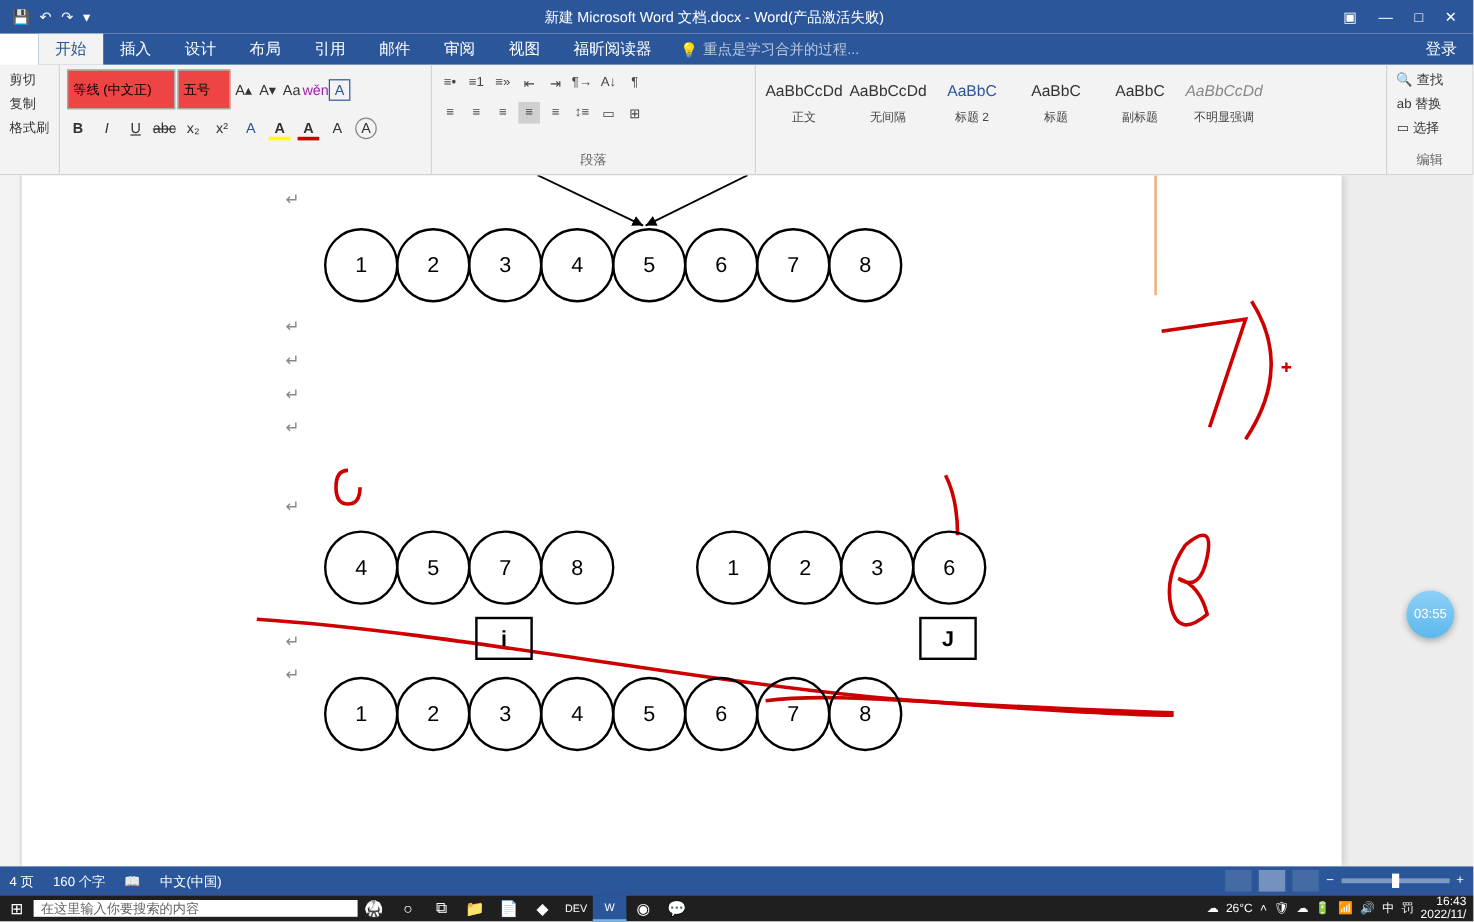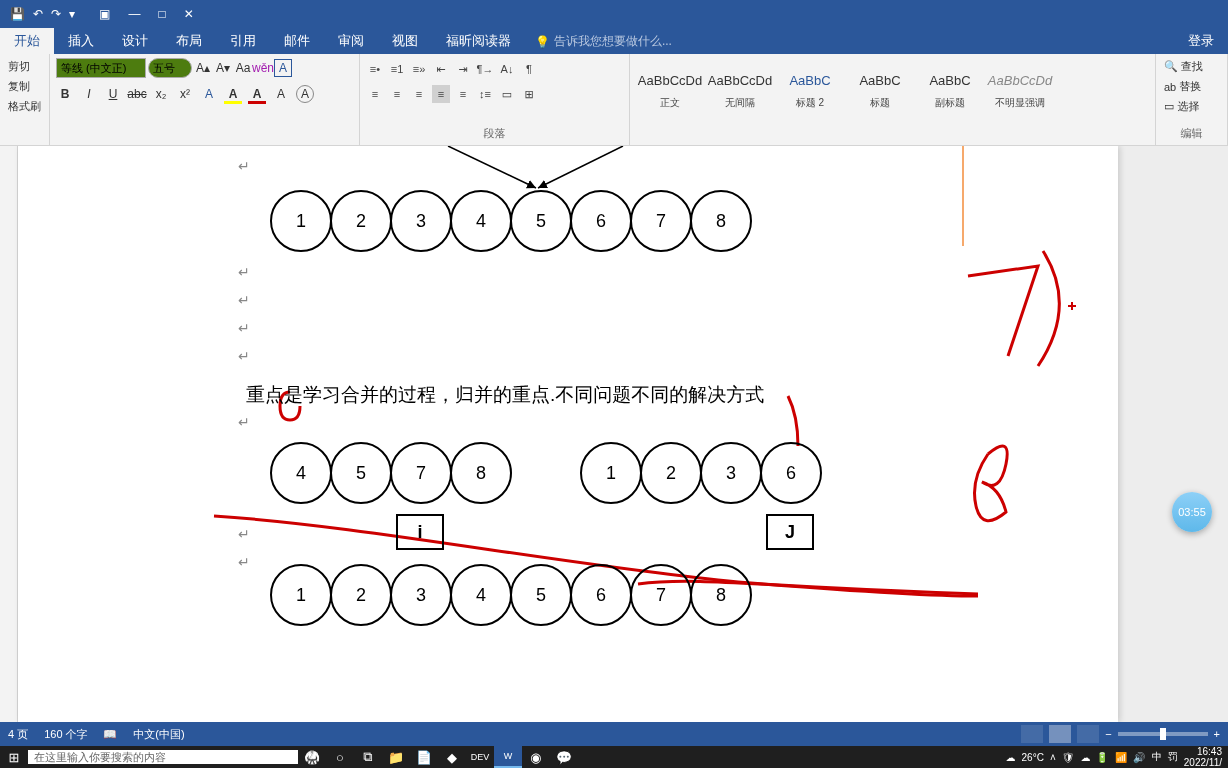--- a/index.html
+++ b/index.html
@@ -6,60 +6,60 @@
 body { width: 1228px; height: 768px; background: #fff; overflow: hidden; position: relative; }
 
 
 .titlebar { height: 28px; background: #2b579a; display: flex; align-items: center; color: #fff; font-size: 12px; }
 .titlebar .qat { display: flex; gap: 8px; padding: 0 10px; }
 .titlebar .qat span { cursor: pointer; }
 .titlebar .title-center { flex: 1; text-align: center; }
 .titlebar .win-controls { display: flex; gap: 18px; padding: 0 14px; }
 
 
-.tabrow { height: 26px; background: #2b579a; display: flex; align-items: flex-end; color: #fff; font-size: 13px; }
+.tabrow { height: 26px; background: #2b579a; display: flex; align-items: flex-end; color: #fff; font-size: 13px; margin-left: 32px; }
 .tab { padding: 4px 14px; cursor: pointer; }
 .tab.active { background: #f3f3f3; color: #2b579a; }
 .tab-right { margin-left: auto; padding: 4px 14px; }
 .tell-me { color: #b9c8e0; font-size: 12px; display: flex; align-items: center; gap: 4px; padding: 4px 10px; }
 
 
 .ribbon { height: 92px; background: #f3f3f3; border-bottom: 1px solid #d4d4d4; display: flex; }
 .group { border-right: 1px solid #d4d4d4; padding: 4px 6px 2px 6px; display: flex; flex-direction: column; justify-content: space-between; }
 .group-label { font-size: 11px; text-align: center; color: #666; padding: 2px 0; }
 .group-body { flex: 1; display: flex; flex-direction: column; gap: 3px; }
 
 
 .clipboard .item { font-size: 11px; color: #333; padding: 1px 2px; cursor: pointer; }
 
 
 .fontgroup { width: 310px; }
 .font-row1 { display: flex; gap: 2px; align-items: center; }
-.font-combo { border: 1px solid #ababab; height: 20px; font-size: 11px; padding: 0 4px; background: #4d7c0f; display: flex; align-items: center; }
-.font-row1 .sizebox { width: 44px; border-radius: 10px; }
+.font-combo { border: 1px solid #ababab; height: 33px; font-size: 11px; padding: 0 4px; background: #ef4444; display: flex; align-items: center; }
+.font-row1 .sizebox { width: 44px; }
 .font-row2 { display: flex; gap: 6px; align-items: center; padding-top: 4px; }
 .btn-sm { width: 18px; height: 18px; font-size: 12px; text-align: center; cursor: pointer; color: #333; display: inline-flex; align-items: center; justify-content: center; }
 .btn-sm.bold { font-weight: bold; }
 .btn-sm.italic { font-style: italic; }
 .btn-sm.underline { text-decoration: underline; }
 .btn-sm.strike { text-decoration: line-through; }
 .fontcolor-A { position: relative; font-weight: bold; }
 .fontcolor-A::after { content:''; position:absolute; left:0; right:0; bottom:-1px; height:3px; background:#c00; }
 .highlight-A { position: relative; font-weight: bold; }
 .highlight-A::after { content:''; position:absolute; left:0; right:0; bottom:-1px; height:3px; background:#ffff00; }
 
 
 .paragroup { width: 270px; }
 .para-row { display: flex; gap: 4px; align-items: center; padding: 2px 0; }
 .para-btn { width: 18px; height: 18px; font-size: 11px; cursor: pointer; display:inline-flex; align-items:center; justify-content:center; color:#444; }
 
 
 .stylesgroup { flex: 1; }
 .styles-row { display: flex; gap: 2px; overflow: hidden; }
-.style-item { width: 68px; height: 58px; border: 1px solid transparent; cursor: pointer; display: flex; flex-direction: column; align-items: center; justify-content: center; }
+.style-item { width: 68px; height: 58px; border: 1px solid transparent; cursor: pointer; display: flex; flex-direction: column; align-items: center; }
 .style-preview { font-size: 13px; color: #333; height: 32px; display: flex; align-items: center; }
 .style-preview.big { font-size: 22px; font-weight: bold; }
 .style-preview.blue { color: #2b579a; }
 .style-preview.gray { color: #888; font-style: italic; }
 .style-name { font-size: 10px; color: #444; }
 
 
 .editgroup { width: 72px; }
 .edit-item { font-size: 11px; color: #333; padding: 1px 2px; cursor: pointer; display: flex; align-items: center; gap: 3px; }
 
@@ -107,41 +107,42 @@
 </head>
 <body>
 
 <div class="titlebar">
   <div class="qat">
     <span>💾</span>
     <span>↶</span>
     <span>↷</span>
     <span>▾</span>
   </div>
+  <div class="title-center">新建 Microsoft Word 文档.docx - Word(产品激活失败)</div>
   <div class="win-controls">
     <span>▣</span>
     <span>—</span>
     <span>□</span>
     <span>✕</span>
   </div>
 </div>
 
 <div class="tabrow">
   <div class="tab active">开始</div>
   <div class="tab">插入</div>
   <div class="tab">设计</div>
   <div class="tab">布局</div>
   <div class="tab">引用</div>
   <div class="tab">邮件</div>
   <div class="tab">审阅</div>
   <div class="tab">视图</div>
   <div class="tab">福昕阅读器</div>
   <div class="tell-me">
     <span>💡</span>
-    <span>告诉我您想要做什么...</span>
+    <span>重点是学习合并的过程...</span>
   </div>
   <div class="tab-right">登录</div>
 </div>
 
 <div class="ribbon">
   <div class="group clipboard">
     <div class="group-body">
       <div class="item">剪切</div>
       <div class="item">复制</div>
       <div class="item">格式刷</div>
@@ -296,21 +297,20 @@
         <div class="circle">1</div>
         <div class="circle overlap">2</div>
         <div class="circle overlap">3</div>
         <div class="circle overlap">4</div>
         <div class="circle overlap">5</div>
         <div class="circle overlap">6</div>
         <div class="circle overlap">7</div>
         <div class="circle overlap">8</div>
       </div>
 
-      <div class="main-text">重点是学习合并的过程，归并的重点.不同问题不同的解决方式</div>
 
       <div class="circle-row" style="left:252px; top:296px">
         <div class="circle">4</div>
         <div class="circle overlap">5</div>
         <div class="circle overlap">7</div>
         <div class="circle overlap">8</div>
       </div>
 
       <div class="circle-row" style="left:562px; top:296px">
         <div class="circle">1</div>

